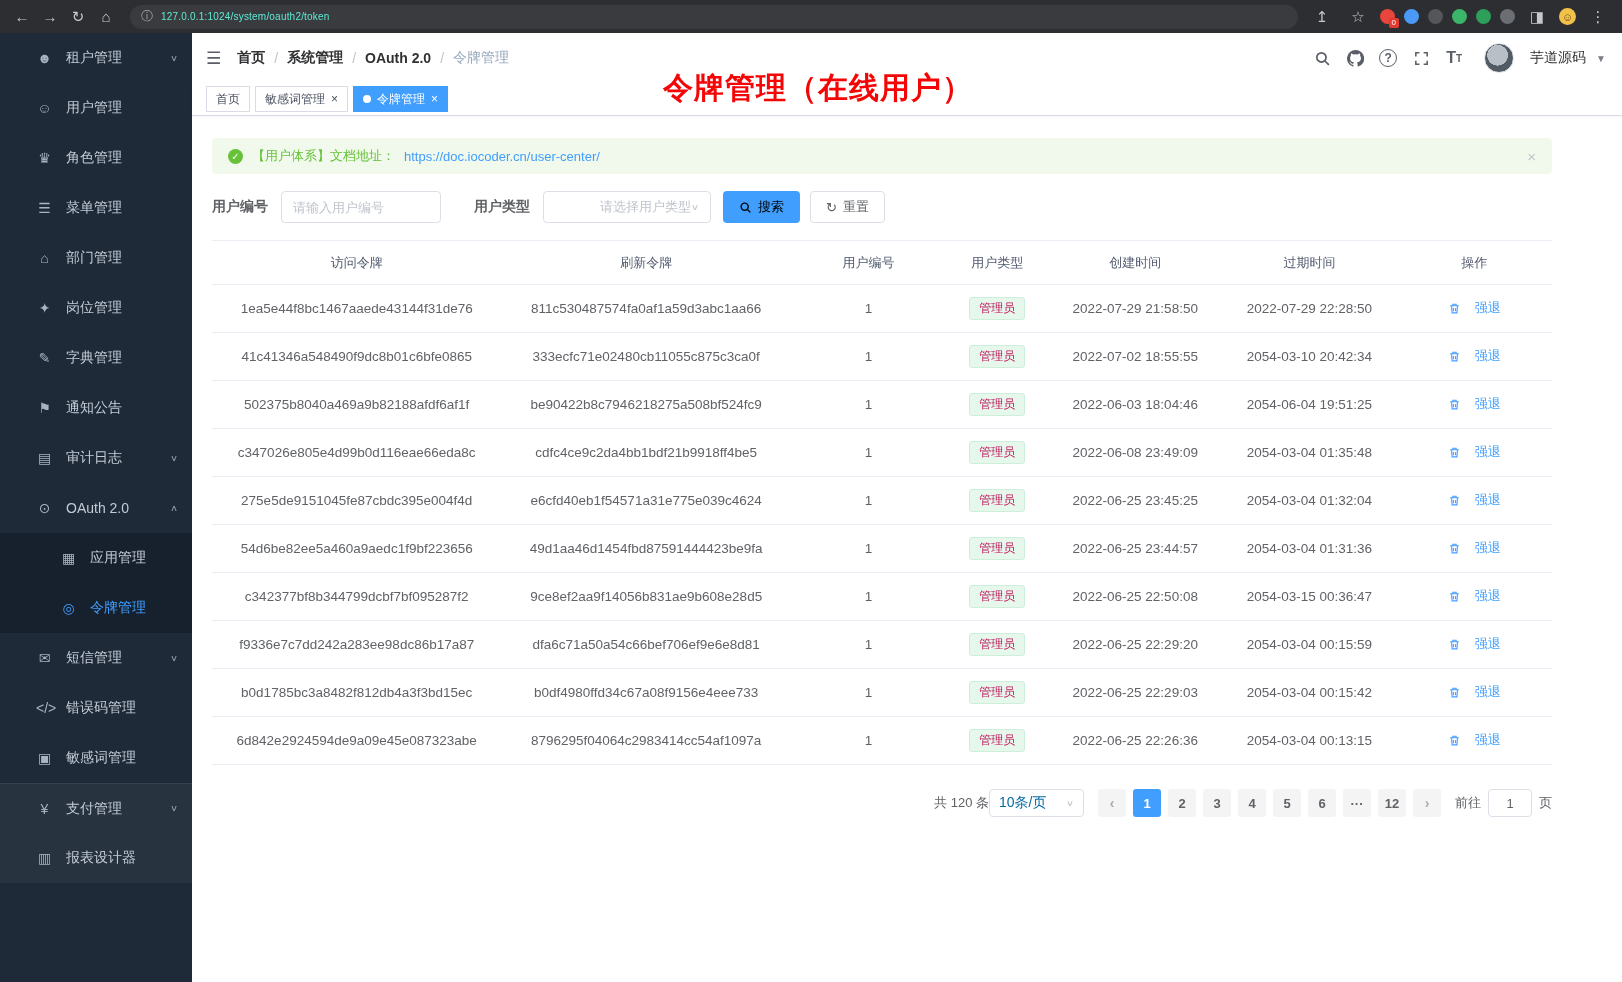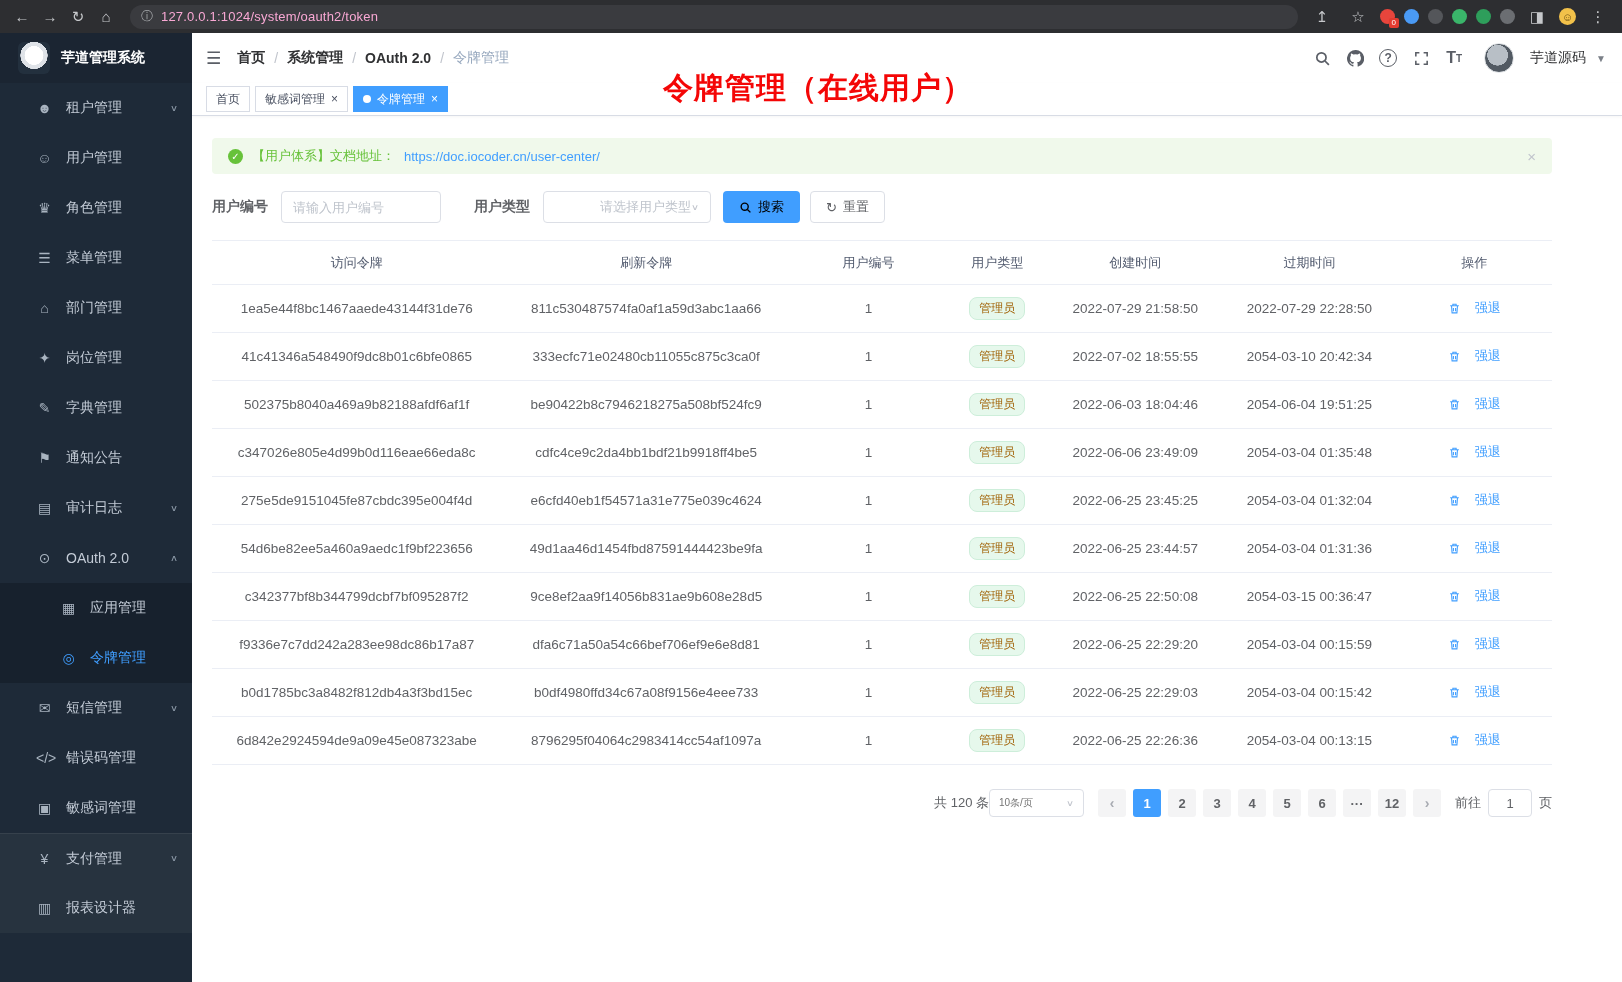--- a/index.html
+++ b/index.html
@@ -4,21 +4,21 @@
 <style>
   * { margin:0; padding:0; box-sizing:border-box; }
   html,body { width:1622px; height:982px; overflow:hidden; }
   body { font-family:"Liberation Sans","DejaVu Sans",sans-serif; background:#fff; position:relative; font-size:14px; }
 
   
   .chrome { height:33px; background:#2d2e31; display:flex; align-items:center; padding:0 8px; }
   .chrome-btn { width:28px; height:28px; display:flex; align-items:center; justify-content:center; color:#c6c8cb; font-size:15px; flex:none; cursor:pointer; }
   .omnibox { flex:1; height:24px; margin:0 10px; background:#3a3b3f; border-radius:12px; display:flex; align-items:center; padding:0 11px; gap:8px; min-width:0; cursor:text; }
   .site-info { color:#a6a8ab; font-size:12px; }
-  .url-text { color:#f9a8d4; font-size:13px; letter-spacing:.2px; white-space:nowrap; }
+  .url-text { color:#5eead4; font-size:10px; letter-spacing:.2px; white-space:nowrap; }
   .chrome-right { display:flex; align-items:center; gap:8px; padding-right:2px; }
   .ext-wrap { display:flex; gap:9px; align-items:center; }
   .ext-dot { width:15px; height:15px; border-radius:50%; position:relative; flex:none; cursor:pointer; }
   .ext-badge { position:absolute; right:-4px; bottom:-4px; background:#e33b30; color:#fff; font-size:8px; line-height:1; padding:1px 3px; border-radius:2px; }
   .profile-dot { width:17px; height:17px; border-radius:50%; background:#f2c14a; color:#6b4e12; font-size:11px; display:flex; align-items:center; justify-content:center; cursor:pointer; }
 
   
   .app { display:flex; height:949px; }
   .sidebar { width:192px; flex:none; background:#1e2a38; display:flex; flex-direction:column; overflow:hidden; }
   .logo-bar { height:50px; flex:none; background:#1b2532; display:flex; align-items:center; padding:0 18px; gap:11px; cursor:pointer; }
@@ -81,29 +81,29 @@
   .btn-plain { background:#fff; border-color:#dcdfe6; color:#606266; margin-left:10px; }
   .reset-glyph { font-size:13px; }
 
   .table { width:100%; margin-top:17px; border-collapse:collapse; table-layout:fixed; }
   .table th { height:44px; border-top:1px solid #ebeef5; border-bottom:1px solid #ebeef5; color:#515a6e; font-size:13px; font-weight:400; text-align:center; }
   .table td { height:48px; border-bottom:1px solid #ebeef5; color:#606266; font-size:13.5px; text-align:center; white-space:nowrap; overflow:hidden; text-overflow:ellipsis; }
   .table th:nth-child(1){width:21.6%} .table th:nth-child(2){width:21.6%}
   .table th:nth-child(3){width:11.6%} .table th:nth-child(4){width:7.6%}
   .table th:nth-child(5){width:13%}   .table th:nth-child(6){width:13%}
   .table th:nth-child(7){width:11.6%}
-  .tag-success { display:inline-block; padding:3px 9px; border-radius:8px; background:#e6f8ec; border:1px solid #cdeeda; color:#a16207; font-size:12px; line-height:1.3; }
+  .tag-success { display:inline-block; padding:3px 9px; border-radius:3px; background:#e6f8ec; border:1px solid #cdeeda; color:#be185d; font-size:12px; line-height:1.3; }
   .action-link { color:#409eff; display:inline-flex; align-items:center; gap:14px; font-size:13px; cursor:pointer; text-decoration:none; }
   .act-icon { display:flex; }
   .act-icon svg { width:13px; height:13px; }
 
   .pagination { margin-top:24px; display:flex; align-items:center; justify-content:flex-end; font-size:13px; color:#606266; }
   .pg-total { }
   .pg-size { width:95px; height:28px; border:1px solid #dcdfe6; border-radius:4px; display:flex; align-items:center; padding:0 9px; margin-right:14px; cursor:pointer; }
-  .pg-size .lbl { flex:1; font-size:10px; color:#737373; }
+  .pg-size .lbl { flex:1; font-size:14px; color:#0369a1; }
   .page-list { display:flex; align-items:center; gap:7px; }
   .page-btn { min-width:28px; height:28px; border:none; background:#f4f4f5; border-radius:3px; color:#606266; font-size:13px; font-weight:600; display:flex; align-items:center; justify-content:center; cursor:pointer; font-family:inherit; padding:0 5px; }
   .page-btn.active { background:#409eff; color:#fff; }
   .page-btn.nav { color:#a8abb2; font-size:14px; }
   .pg-goto { display:flex; align-items:center; gap:7px; margin-left:14px; }
   .goto-input { width:44px; height:28px; border:1px solid #dcdfe6; border-radius:4px; text-align:center; font-size:13px; color:#606266; outline:none; font-family:inherit; }
 
   .annotation { position:absolute; top:68px; left:663px; font-size:30px; font-weight:800; color:#f40606; letter-spacing:1px; z-index:30; white-space:nowrap; }
 </style>
 </head>
@@ -133,24 +133,20 @@
       </span>
     <span class="chrome-btn">◨</span>
     <span class="profile-dot">☺</span>
     <span class="chrome-btn">⋮</span>
   </div>
 </div>
 
 <div class="app">
 
   <aside class="sidebar">
-    <div class="logo-bar">
-      <span class="logo-img"></span>
-      <span class="logo-title">芋道管理系统</span>
-    </div>
     <nav class="menu" id="sidebar-menu">
         <div class="menu-item">
           <span class="mi-icon">☻</span>
           <span class="mi-label">租户管理</span>
           <span class="chev">∨</span>
         </div>
         <div class="menu-item">
           <span class="mi-icon">☺</span>
           <span class="mi-label">用户管理</span>
         </div>
@@ -368,21 +364,21 @@
                     </svg>
                   </span>
                   <span>强退</span>
                 </a></td>
             </tr>
             <tr>
               <td>c347026e805e4d99b0d116eae66eda8c</td>
               <td>cdfc4ce9c2da4bb1bdf21b9918ff4be5</td>
               <td>1</td>
               <td><span class="tag-success">管理员</span></td>
-              <td>2022-06-06 23:49:09</td>
+              <td>2022-06-08 23:49:09</td>
               <td>2054-03-04 01:35:48</td>
               <td><a class="action-link">
                   <span class="act-icon">
                     <svg viewBox="0 0 24 24" fill="none" stroke="currentColor" stroke-width="2">
                       <path d="M4 7h16M9 7V4h6v3M6.5 7l1 13h9l1-13M10 11v6M14 11v6"></path>
                     </svg>
                   </span>
                   <span>强退</span>
                 </a></td>
             </tr>

